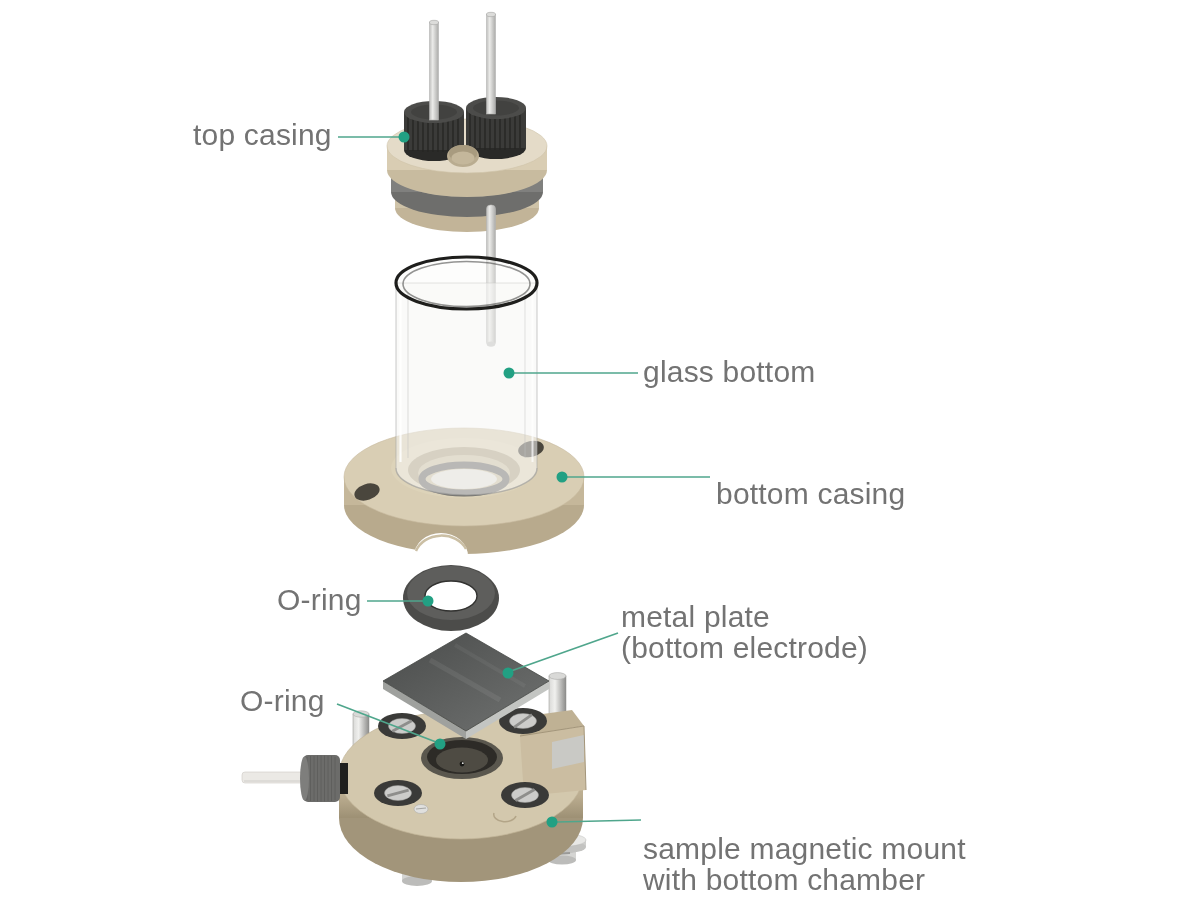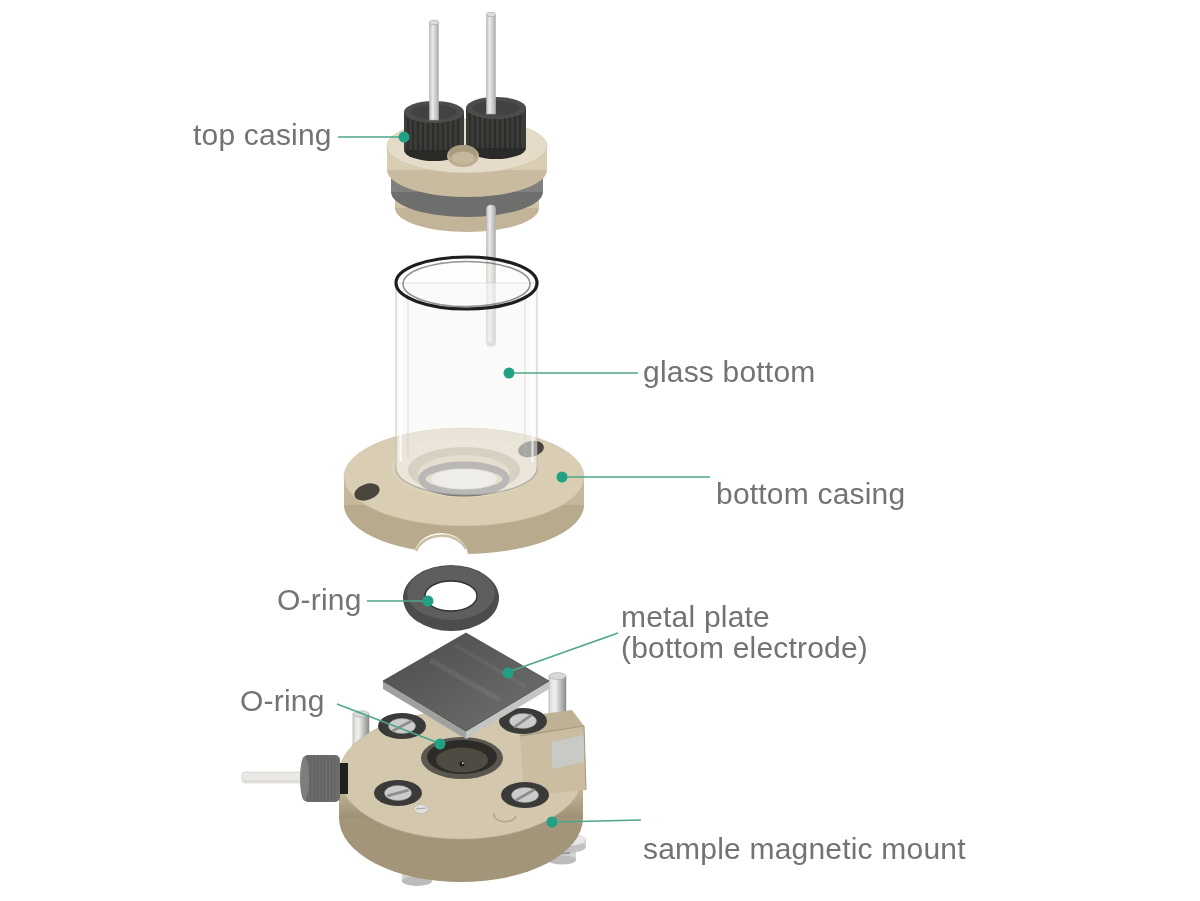--- a/index.html
+++ b/index.html
@@ -271,15 +271,16 @@
 
   <div class="label" style="left:621px;top:601px">
     <span>metal plate</span>
     <span>(bottom electrode)</span>
   </div>
 
   <div class="label" style="left:240px;top:685px">O-ring</div>
 
   <div class="label" style="left:643px;top:833px">
     <span>sample magnetic mount</span>
+    <span>with bottom chamber</span>
   </div>
 
 </div>
 
 </body></html>

